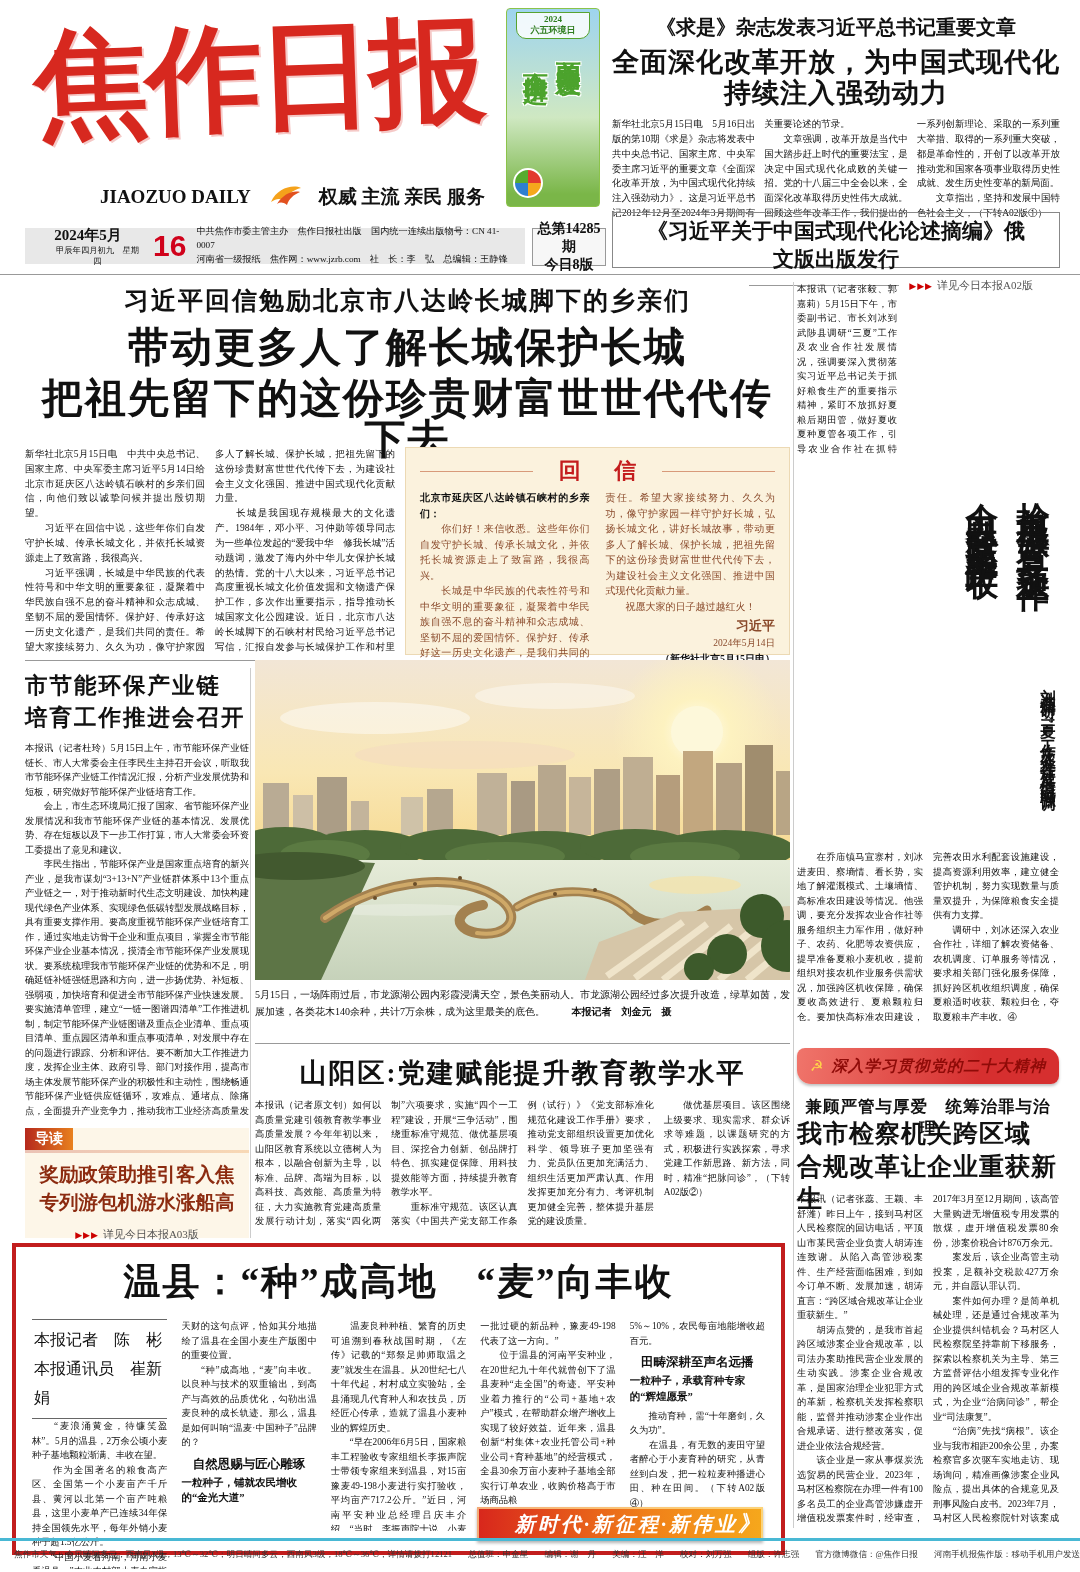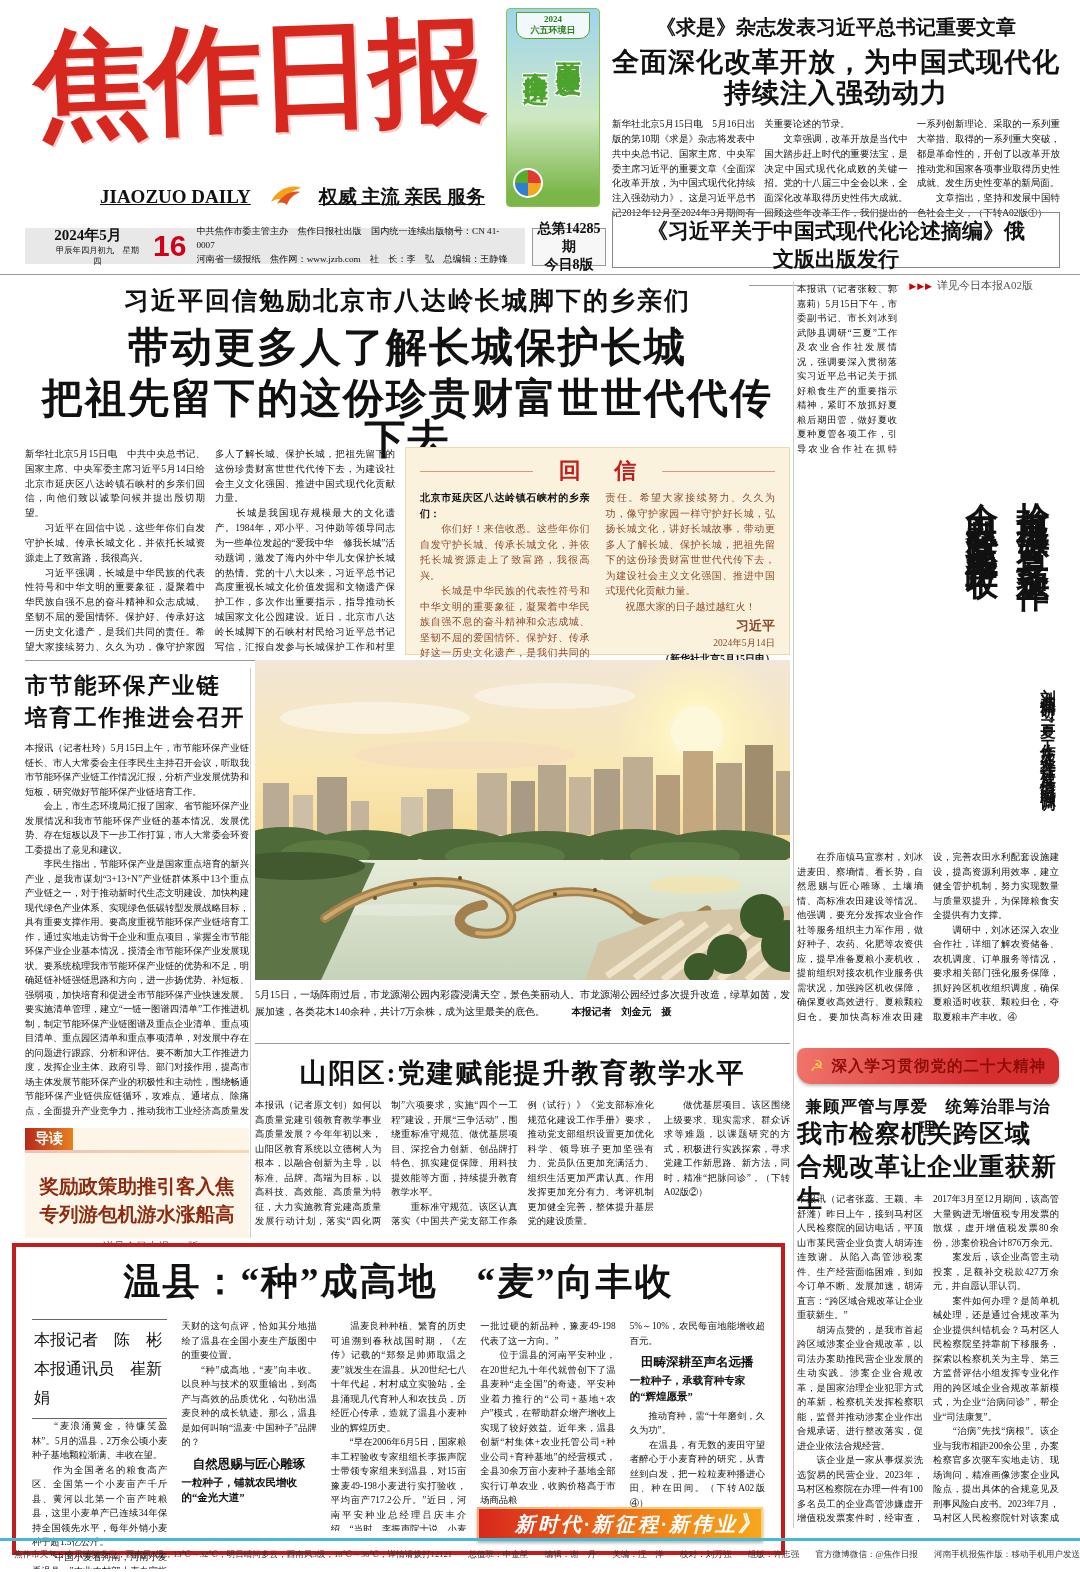--- a/index.html
+++ b/index.html
@@ -68,21 +68,21 @@
 
   
   .sx-wrap{display:flex;flex-direction:column;gap:22px;}
   .sx-headv{font-size:33px;font-weight:900;line-height:1.55;letter-spacing:6px;
     font-family:"Liberation Sans","DejaVu Sans",sans-serif;}
   .sx-kickv{font-size:15.5px;font-weight:600;letter-spacing:4px;line-height:1.4;}
 
   .ribbon{background:linear-gradient(100deg,#f0756b,#d62f2f 70%);border-radius:8px 14px 8px 14px;
     display:flex;align-items:center;justify-content:center;gap:8px;
     box-shadow:0 2px 3px rgba(0,0,0,.25);}
-  .ribbon-text{color:#8f0b08;font-weight:900;font-size:15.5px;letter-spacing:1px;}
+  .ribbon-text{color:#8f0b08;font-weight:900;font-style:italic;font-size:15.5px;letter-spacing:1px;}
   .ribbon-emblem{color:#ffd24a;font-size:15px;}
 
   .jc-kicker{font-size:16.5px;font-weight:bold;text-align:center;letter-spacing:1px;}
   .jc-head{font-size:25px;font-weight:bold;line-height:1.3;letter-spacing:1px;}
 
   
   .wx-box{border:4px solid #c21d1d;box-sizing:border-box;background:#fff;padding:10px 16px;}
   .wx-head{font-size:37px;font-weight:bold;text-align:center;letter-spacing:2px;}
   .wx-cols{display:flex;gap:14px;margin-top:12px;}
   .wx-col{width:137px;}
@@ -98,21 +98,21 @@
 
   .footline{background:#49b8d4;}
   .footer-text{font-size:8.6px;color:#333;white-space:nowrap;}
   .footer-text span{margin-right:14px;}
 </style>
 </head>
 <body>
 
 <div class="abs masthead-title" style="left:34px;top:20px;width:470px;">焦作日报</div>
 
-<div class="abs masthead-row" style="left:100px;top:180px;text-decoration:underline;">
+<div class="abs masthead-row" style="left:100px;top:180px;">
   <span>JIAOZUO DAILY</span>
   <span>
     <svg width="36" height="28" viewBox="0 0 36 28">
       <path d="M4 22 C10 8 26 4 34 8 C26 10 20 14 18 22 C14 18 10 18 4 22 Z" fill="#f5a21b"></path>
       <path d="M10 24 C16 14 26 10 33 12 C26 15 22 19 20 25 C16 22 13 22 10 24 Z" fill="#e2511f"></path>
     </svg>
   </span>
   <span>权威 主流 亲民 服务</span>
 </div>
 
@@ -198,21 +198,21 @@
   <div class="jn-head">市节能环保产业链</div>
   <div class="jn-head">培育工作推进会召开</div>
   <div class="small justify pre" style="margin-top:8px;height:378px;overflow:hidden;">本报讯（记者杜玲）5月15日上午，市节能环保产业链链长、市人大常委会主任李民生主持召开会议，听取我市节能环保产业链工作情况汇报，分析产业发展优势和短板，研究做好节能环保产业链培育工作。
 　　会上，市生态环境局汇报了国家、省节能环保产业发展情况和我市节能环保产业链的基本情况、发展优势、存在短板以及下一步工作打算，市人大常委会环资工委提出了意见和建议。
 　　李民生指出，节能环保产业是国家重点培育的新兴产业，是我市谋划“3+13+N”产业链群体系中13个重点产业链之一，对于推动新时代生态文明建设、加快构建现代绿色产业体系、实现绿色低碳转型发展战略目标，具有重要支撑作用。要高度重视节能环保产业链培育工作，通过实地走访骨干企业和重点项目，掌握全市节能环保产业企业基本情况，摸清全市节能环保产业发展现状。要系统梳理我市节能环保产业链的优势和不足，明确延链补链强链思路和方向，进一步扬优势、补短板、强弱项，加快培育和促进全市节能环保产业快速发展。要实施清单管理，建立“一链一图谱四清单”工作推进机制，制定节能环保产业链图谱及重点企业清单、重点项目清单、重点园区清单和重点事项清单，对发展中存在的问题进行跟踪、分析和评估。要不断加大工作推进力度，发挥企业主体、政府引导、部门对接作用，提高市场主体发展节能环保产业的积极性和主动性，围绕畅通节能环保产业链供应链循环，攻难点、通堵点、除痛点，全面提升产业竞争力，推动我市工业经济高质量发展。④</div>
 </div>
 
 <div class="abs daodu" style="left:25px;top:1128px;width:224px;height:110px;">
   <div class="daodu-label sans">导读</div>
   <div style="background:linear-gradient(90deg,rgba(181,41,29,.25),rgba(232,128,30,.25));height:3px;"></div>
-  <div style="padding-top:20px;border-radius:29px;">
+  <div style="padding-top:8px;border-radius:29px;">
     <div class="daodu-line">奖励政策助推引客入焦</div>
     <div class="daodu-line">专列游包机游水涨船高</div>
     <div style="text-align:center;margin-top:6px;">
       <span class="ref-arrows">▶▶▶</span>
       <span class="ref-text">详见今日本报A03版</span>
     </div>
   </div>
 </div>
 
 <div class="abs" style="left:255px;top:660px;width:535px;height:320px;">
@@ -324,21 +324,21 @@
 <div class="abs sx-wrap" style="left:797px;top:282px;width:262px;height:560px;">
   <div class="small justify pre" style="width:100px;height:560px;overflow:hidden;">本报讯（记者张毅、郭嘉莉）5月15日下午，市委副书记、市长刘冰到武陟县调研“三夏”工作及农业合作社发展情况，强调要深入贯彻落实习近平总书记关于抓好粮食生产的重要指示精神，紧盯不放抓好夏粮后期田管，做好夏收夏种夏管各项工作，引导农业合作社在抓特色、提品质、创品牌上下功夫，推动标准化生产、规范化运营，促进农民增收致富、农业产业现代化发展。
 　　刘冰走进乔庙镇冯丈村一处麦田，实地察看小麦长势，与农业技术人员和种粮大户深入交流，详细了解种植面积、病虫害防治、预计产量等情况。他指出，当前正值小麦灌浆期，要紧盯不放抓好夏粮后期田管，密切关注天气变化，适时浇水补墒，科学防范干旱、高温、大风、干热风等影响，防止出现大面积倒伏，着力促灌浆、保穗数、增粒重。要重点抓好病虫防控，做好小麦穗期蚜虫监测预警，及时组织开展统防统治，切实把病虫害控制在点片、初发阶段。</div>
   <div class="vert" style="height:560px;">
     <div class="sx-headv">抢前抓早做好『三夏』各项工作</div>
     <div class="sx-headv">全力以赴夺取夏粮丰产丰收</div>
   </div>
   <div class="vert sx-kickv" style="height:540px;margin-top:6px;">刘冰在调研“三夏”工作及农业合作社发展情况时强调</div>
 </div>
 
-<div class="abs small justify pre" style="left:797px;top:850px;width:262px;height:190px;column-count:2;column-gap:10px;overflow:hidden;">　　在乔庙镇马宣寨村，刘冰进麦田、察墒情、看长势，自然恩赐与匠心雕琢、土壤墒情、高标准农田建设等情况。他强调，要充分发挥农业合作社等服务组织主力军作用，做好种子、农药、化肥等农资供应，提早准备夏粮小麦机收，提前组织对接农机作业服务供需状况，加强跨区机收保障，确保夏收高效进行、夏粮颗粒归仓。要加快高标准农田建设，完善农田水利配套设施建设，提高资源利用效率，建立健全管护机制，努力实现数量与质量双提升，为保障粮食安全提供有力支撑。
+<div class="abs small justify pre" style="left:797px;top:850px;width:262px;height:190px;column-count:2;column-gap:10px;overflow:hidden;">　　在乔庙镇马宣寨村，刘冰进麦田、察墒情、看长势，实地了解灌溉模式、土壤墒情、高标准农田建设等情况。他强调，要充分发挥农业合作社等服务组织主力军作用，做好种子、农药、化肥等农资供应，提早准备夏粮小麦机收，提前组织对接农机作业服务供需状况，加强跨区机收保障，确保夏收高效进行、夏粮颗粒归仓。要加快高标准农田建设，完善农田水利配套设施建设，提高资源利用效率，建立健全管护机制，努力实现数量与质量双提升，为保障粮食安全提供有力支撑。
 　　调研中，刘冰还深入农业合作社，详细了解农资储备、农机调度、订单服务等情况，要求相关部门强化服务保障，抓好跨区机收组织调度，确保夏粮适时收获、颗粒归仓，夺取夏粮丰产丰收。④</div>
 
 <div class="abs ribbon" style="left:797px;top:1048px;width:262px;height:36px;">
   <span class="ribbon-emblem">☭</span>
   <span class="ribbon-text">深入学习贯彻党的二十大精神</span>
 </div>
 
 <div class="abs jc-kicker" style="left:797px;top:1096px;width:262px;">兼顾严管与厚爱　统筹治罪与治理</div>
 <div class="abs" style="left:797px;top:1118px;width:262px;">
   <div class="jc-head">我市检察机关跨区域</div>

